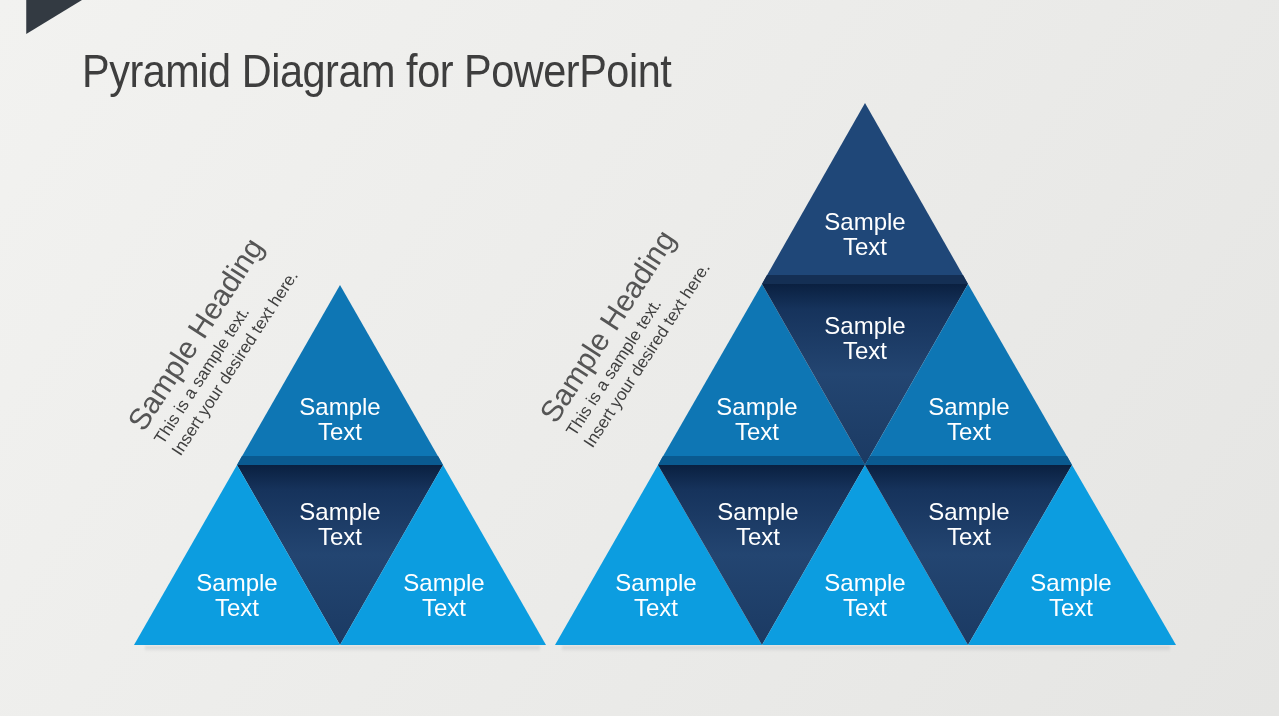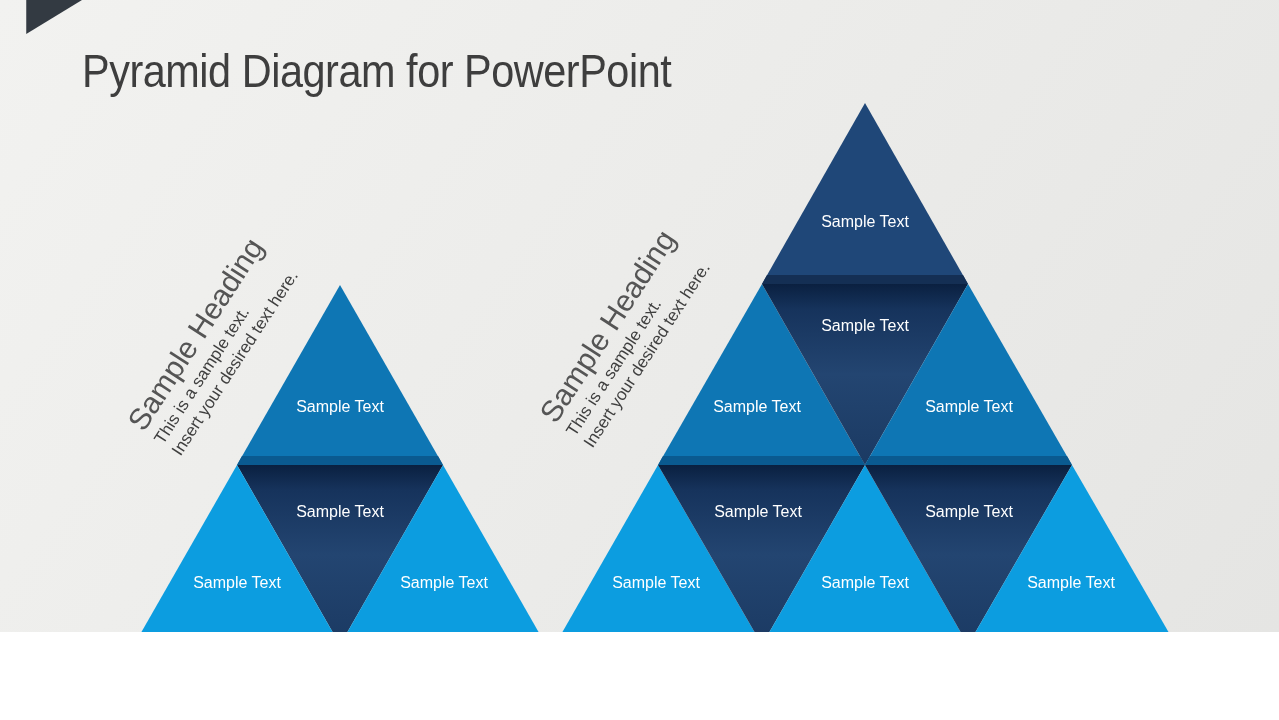--- a/index.html
+++ b/index.html
@@ -1,37 +1,37 @@
 <!DOCTYPE html>
 <html><head>
 <meta charset="utf-8">
 <style>
   html,body{margin:0;padding:0;}
   #slide{
     position:relative;
-    width:1279px;height:632px;
+    width:1279px;height:716px;
     overflow:hidden;
     background:linear-gradient(125deg,#f2f2f0 0%,#ebebe9 55%,#e5e5e3 100%);
     font-family:"Liberation Sans",sans-serif;
   }
   .title{
     position:absolute;left:82px;top:44px;
     font-size:46px;font-weight:400;color:#3e3e3e;
     white-space:nowrap;letter-spacing:-0.5px;
     transform:scaleX(0.9);transform-origin:0 0;
   }
   .corner-accent{
     position:absolute;left:0;top:0;width:82px;height:34px;
     background:#333a42;
     clip-path:polygon(32% 0,100% 0,32% 100%);
   }
   svg.diagram{position:absolute;left:0;top:0;}
   .cell-label{
     position:absolute;width:110px;text-align:center;
-    color:#ffffff;font-size:16px;line-height:25px;
+    color:#ffffff;font-size:24px;line-height:25px;
   }
   .caption{
     position:absolute;width:250px;
     transform:rotate(-57deg);
     transform-origin:50% 50%;
   }
   .caption-heading{
     font-size:30px;line-height:34px;color:#555555;white-space:nowrap;
   }
   .caption-line{

